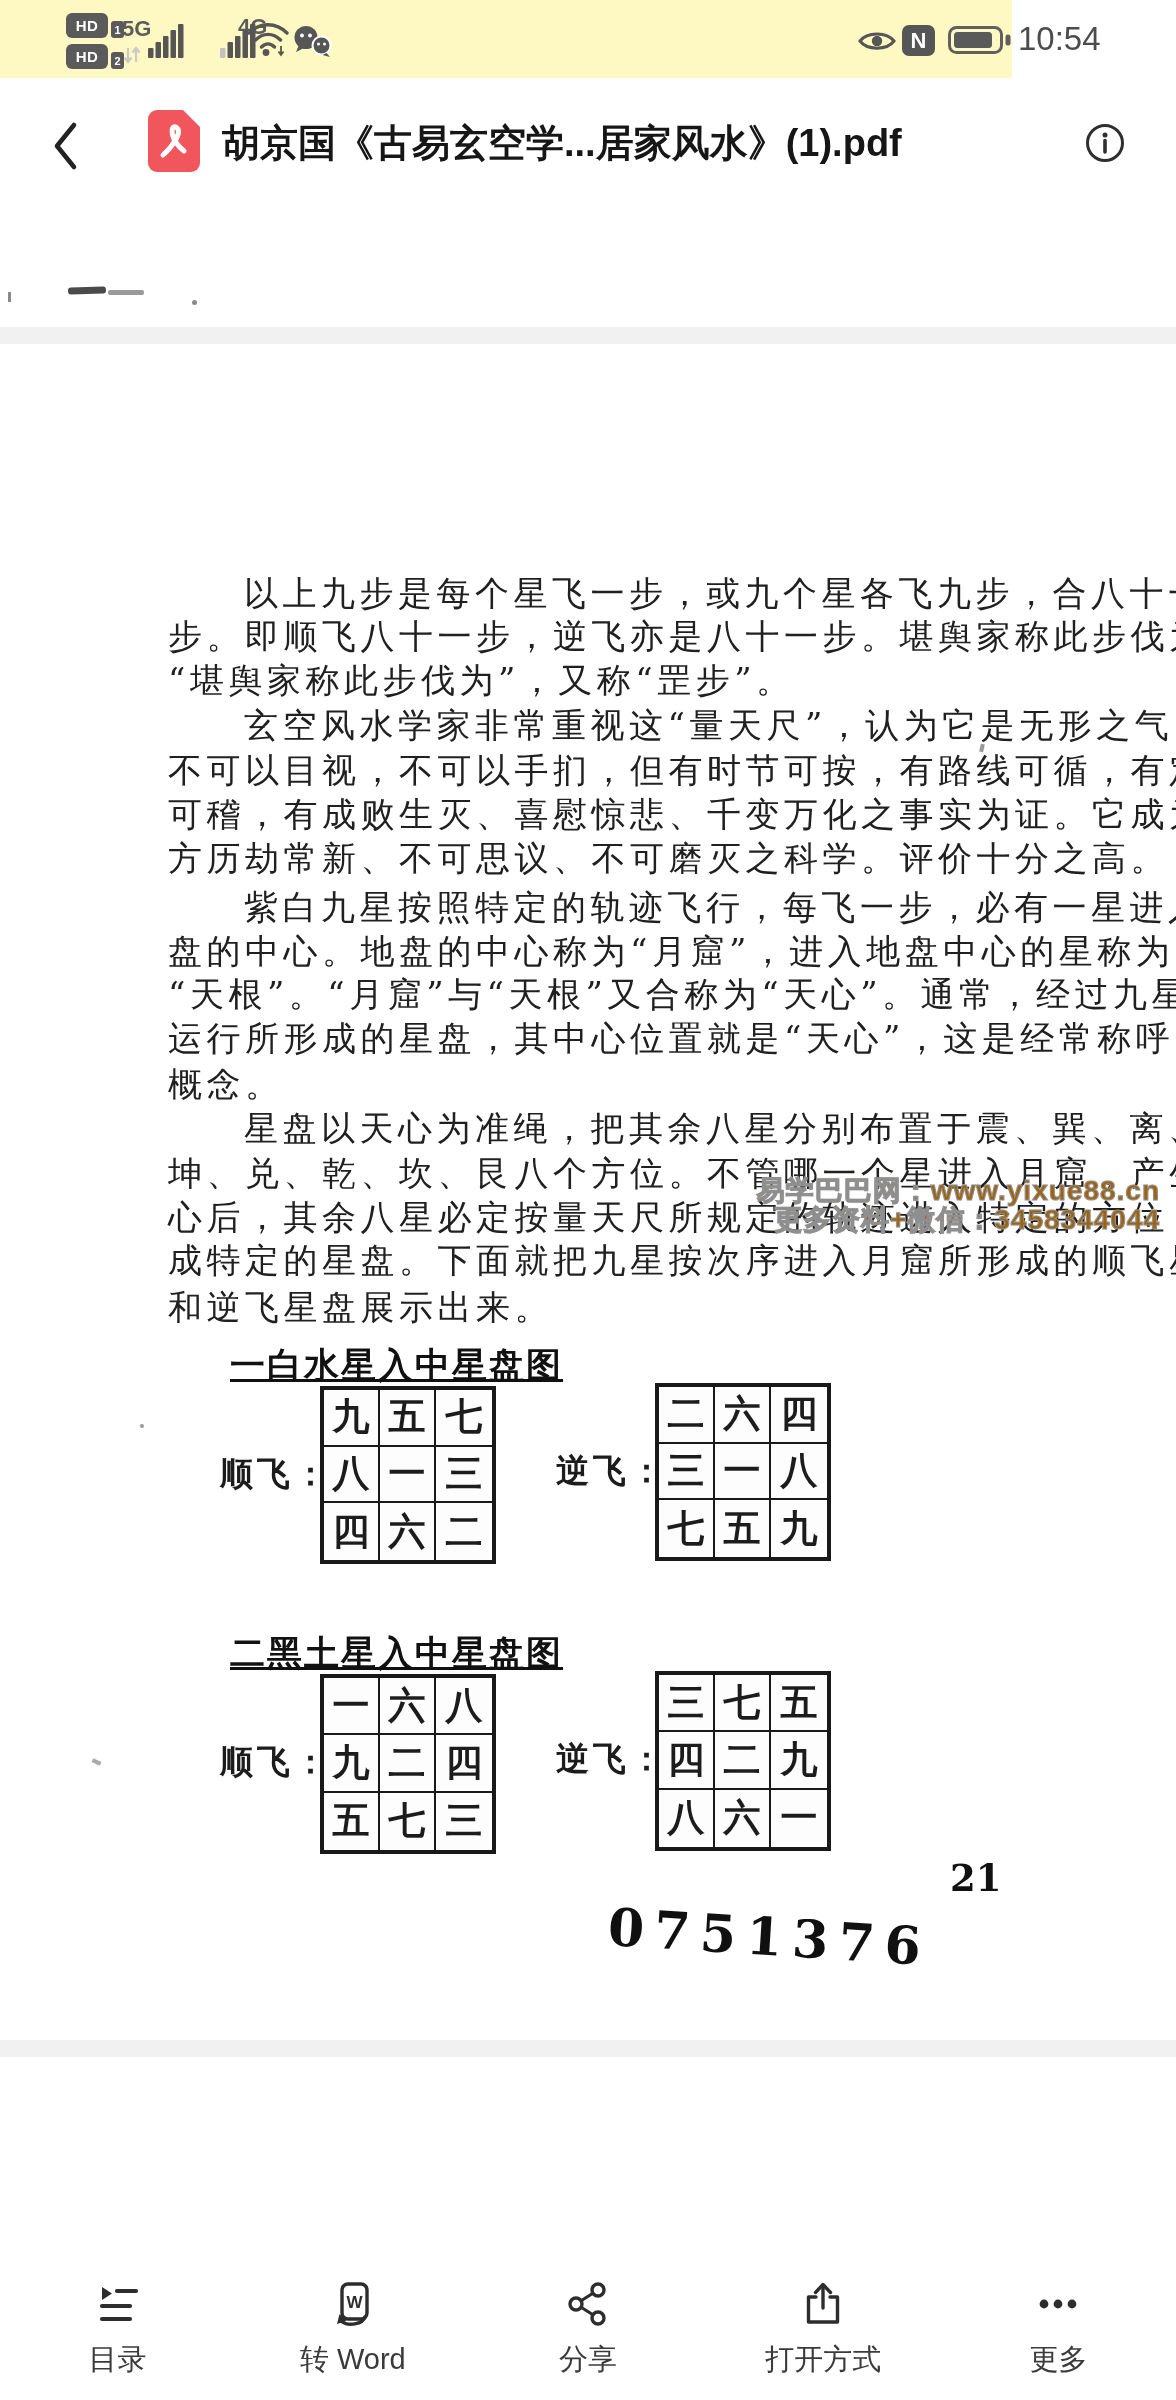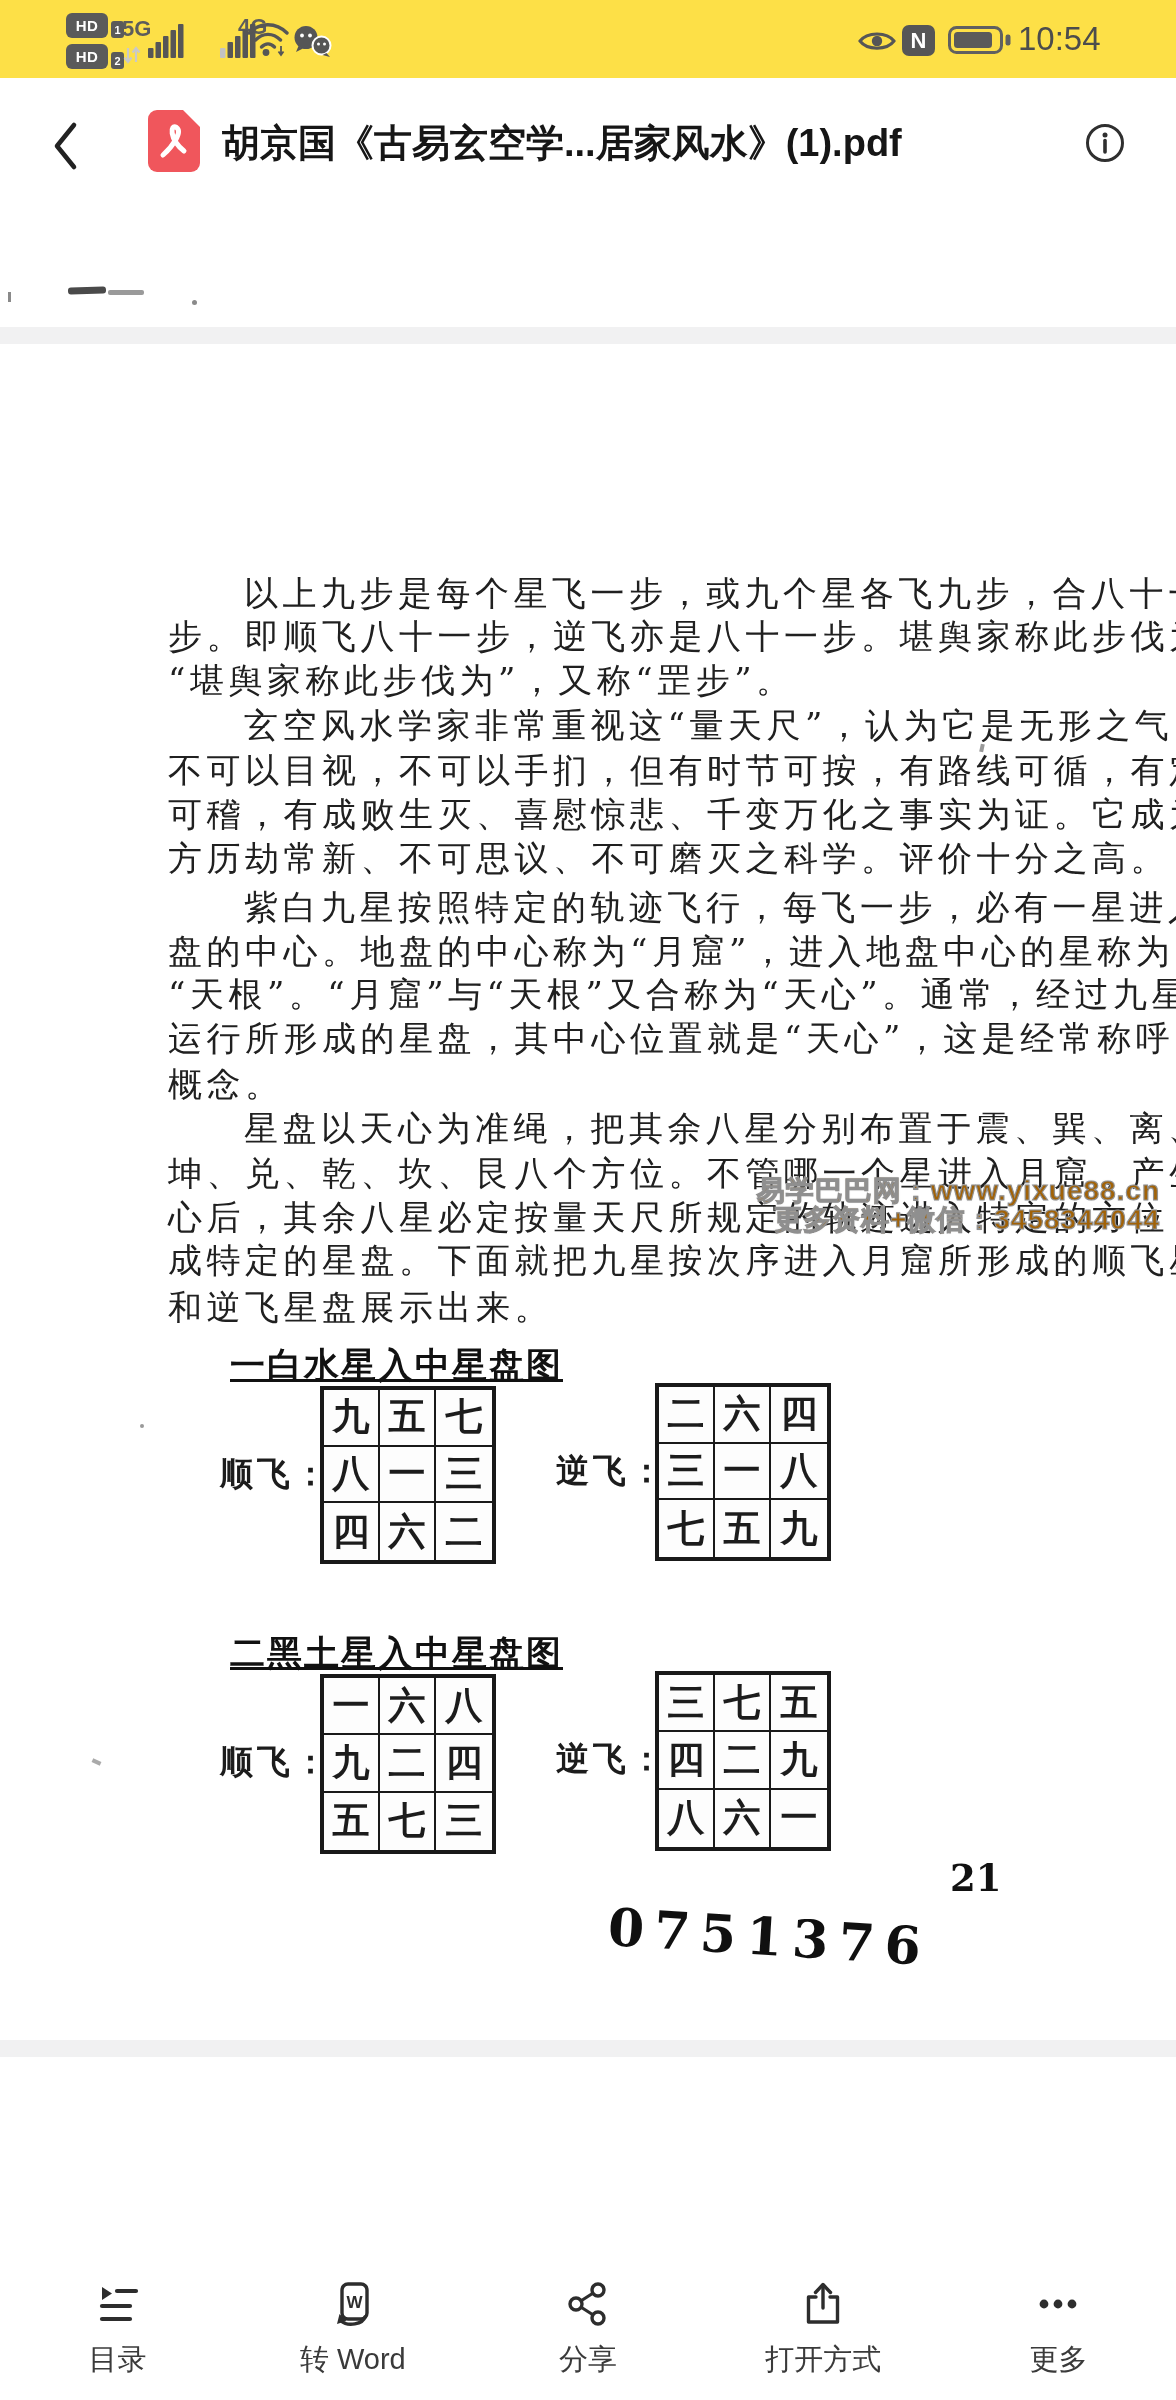--- a/index.html
+++ b/index.html
@@ -1,20 +1,20 @@
 <!DOCTYPE html>
 <html><head>
 <meta charset="utf-8">
 <style>
   html,body{margin:0;padding:0;background:#ffffff;}
   .screen{position:relative;width:1176px;height:2400px;background:#ffffff;overflow:hidden;
           font-family:"Liberation Sans",sans-serif;}
 
   
-  .statusbar{position:absolute;left:0;top:0;width:1176px;height:78px;background:#fde047;}
+  .statusbar{position:absolute;left:0;top:0;width:1012px;height:78px;background:#fef9c3;}
   .sb{position:absolute;}
   .simbadge{display:flex;align-items:flex-end;}
   .simrect{width:42px;height:25px;background:#5a5a5a;border-radius:6px;color:#fff;
            font-size:15px;font-weight:bold;display:flex;align-items:center;justify-content:center;letter-spacing:.5px;}
   .simdigit{width:13px;height:17px;background:#5a5a5a;border-radius:3px;color:#fff;font-size:11px;
             font-weight:bold;display:flex;align-items:center;justify-content:center;margin-left:3px;}
   .nettext{font-size:22px;font-weight:bold;color:#5c5c5c;}
   .sbtime{font-size:33px;font-weight:500;color:#4c4c4c;}
 
   

